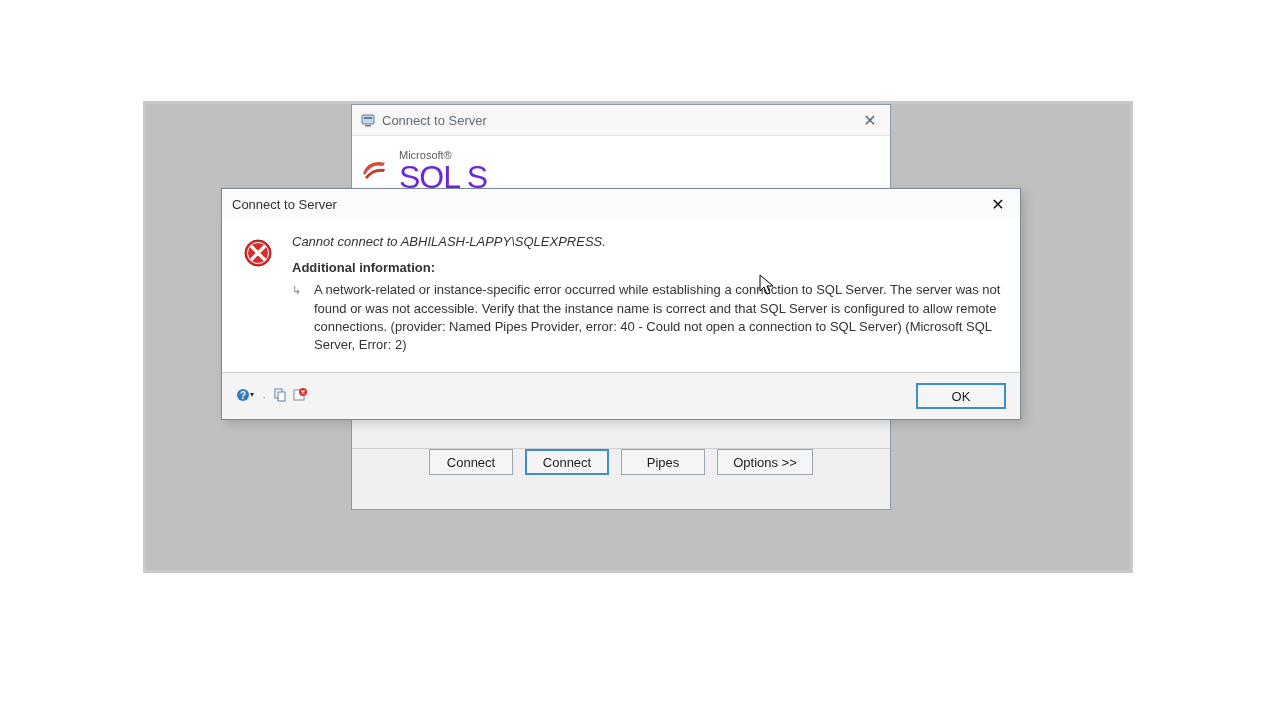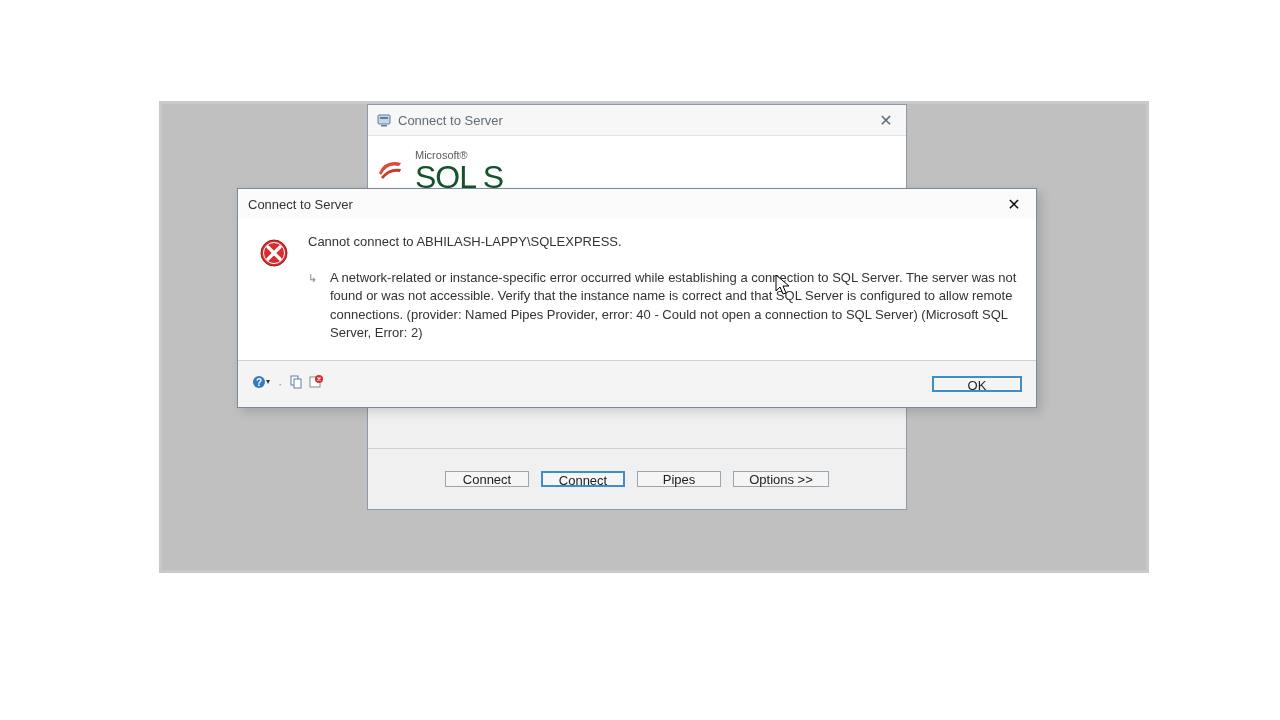--- a/index.html
+++ b/index.html
@@ -8,21 +8,21 @@
     width: 1280px;
     height: 720px;
     background: #ffffff;
     font-family: "Segoe UI", Tahoma, Arial, sans-serif;
     font-size: 13px;
     color: #222;
     overflow: hidden;
   }
   .viewport-box {
     position: absolute;
-    left: 159px;
+    left: 143px;
     top: 101px;
     width: 990px;
     height: 472px;
     border: 3px solid #c9c9c9;
     background: #c0c0c0;
     box-sizing: border-box;
   }
   
   .parent-dialog {
     position: absolute;
@@ -65,37 +65,36 @@
     padding: 0 7px;
     gap: 10px;
   }
   .branding-text .ms {
     font-size: 11px;
     color: #5a5a5a;
   }
   .branding-text .sql {
     font-size: 32px;
     font-weight: 300;
-    color: #14532d;
+    color: #6d28d9;
     line-height: 1;
     letter-spacing: -1px;
   }
   .parent-buttons {
     margin-top: auto;
     height: 60px;
     display: flex;
     justify-content: center;
-    align-items: center;
     gap: 12px;
     border-top: 1px solid #d0d0d0;
     background: #f0f0f0;
   }
   .win-btn {
     min-width: 84px;
-    height: 16px;
+    height: 26px;
     background: #f5f5f5;
     border: 1px solid #9aa7b2;
     font-family: inherit;
     font-size: 13px;
     color: #222;
     cursor: pointer;
     padding: 0 10px;
   }
   .win-btn.primary {
     border: 2px solid #3d8fcc;
@@ -144,21 +143,22 @@
     justify-content: center;
     align-items: flex-start;
     padding-top: 4px;
   }
   .error-text {
     flex: 1;
     color: #333;
     line-height: 1.4;
   }
   .error-text .main-msg {
-    margin-bottom: 18px;
+    margin-bottom: 8px;
+    font-style: italic;
   }
   .error-text .add-info-h {
     font-weight: bold;
     margin-bottom: 4px;
   }
   .error-text .detail-row {
     display: flex;
     gap: 8px;
   }
   .error-text .arrow {
@@ -246,20 +246,21 @@
         <span>
           <svg width="32" height="32" viewBox="0 0 32 32">
             <circle cx="16" cy="16" r="13" fill="#d62e2e" stroke="#a31818" stroke-width="1"></circle>
             <circle cx="16" cy="16" r="10.5" fill="none" stroke="#ffffff" stroke-width="1"></circle>
             <path d="M10 10 L22 22 M22 10 L10 22" stroke="#ffffff" stroke-width="3.2" stroke-linecap="round"></path>
           </svg>
         </span>
       </div>
       <div class="error-text">
         <div class="main-msg">Cannot connect to ABHILASH-LAPPY\SQLEXPRESS.</div>
+        <div class="add-info-h">Additional information:</div>
         <div class="detail-row">
           <span class="arrow">↳</span>
           <span class="detail">A network-related or instance-specific error occurred while establishing a connection to SQL Server. The server was not found or was not accessible. Verify that the instance name is correct and that SQL Server is configured to allow remote connections. (provider: Named Pipes Provider, error: 40 - Could not open a connection to SQL Server) (Microsoft SQL Server, Error: 2)</span>
         </div>
       </div>
     </div>
     <div class="error-footer">
       <div class="footer-icons">
         <span title="help">
           <svg width="20" height="16" viewBox="0 0 20 16">

